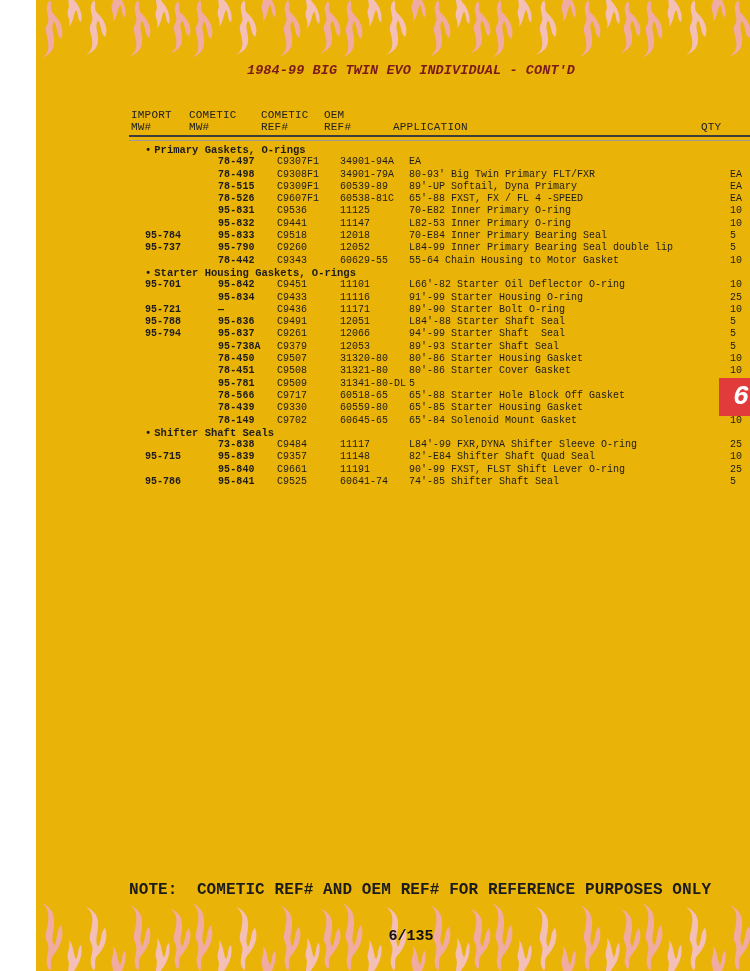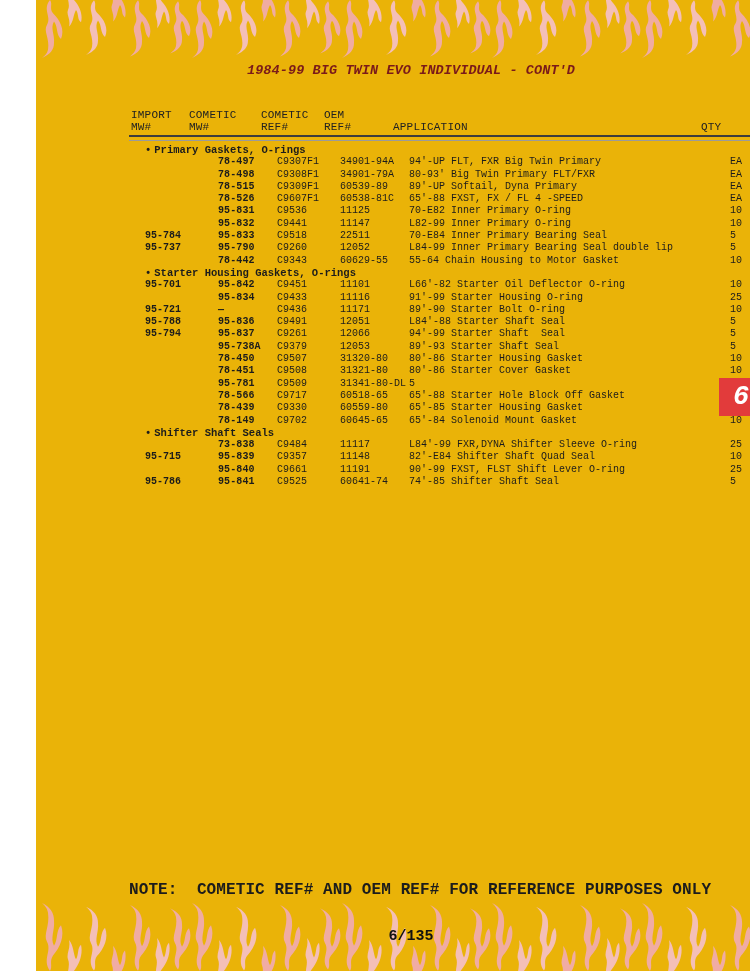--- a/index.html
+++ b/index.html
@@ -123,21 +123,20 @@
   </div>
   <div class="rule"></div>
 
   <div class="tbody">
       <div class="section-row"><span class="bullet">•</span>Primary Gaskets, O-rings</div>
       <div class="trow">
         <span class="cell c-import"></span>
         <span class="cell c-mw">78-497</span>
         <span class="cell c-ref">C9307F1</span>
         <span class="cell c-oem">34901-94A</span>
-        <span class="cell c-app">94'-UP FLT, FXR Big Twin Primary</span>
         <span class="cell c-qty">EA</span>
       </div>
       <div class="trow">
         <span class="cell c-import"></span>
         <span class="cell c-mw">78-498</span>
         <span class="cell c-ref">C9308F1</span>
         <span class="cell c-oem">34901-79A</span>
         <span class="cell c-app">80-93' Big Twin Primary FLT/FXR</span>
         <span class="cell c-qty">EA</span>
       </div>
@@ -163,28 +162,28 @@
         <span class="cell c-ref">C9536</span>
         <span class="cell c-oem">11125</span>
         <span class="cell c-app">70-E82 Inner Primary O-ring</span>
         <span class="cell c-qty">10</span>
       </div>
       <div class="trow">
         <span class="cell c-import"></span>
         <span class="cell c-mw">95-832</span>
         <span class="cell c-ref">C9441</span>
         <span class="cell c-oem">11147</span>
-        <span class="cell c-app">L82-99 Inner Primary O-ring</span>
+        <span class="cell c-app">L82-53 Inner Primary O-ring</span>
         <span class="cell c-qty">10</span>
       </div>
       <div class="trow">
         <span class="cell c-import">95-784</span>
         <span class="cell c-mw">95-833</span>
         <span class="cell c-ref">C9518</span>
-        <span class="cell c-oem">22511</span>
+        <span class="cell c-oem">12018</span>
         <span class="cell c-app">70-E84 Inner Primary Bearing Seal</span>
         <span class="cell c-qty">5</span>
       </div>
       <div class="trow">
         <span class="cell c-import">95-737</span>
         <span class="cell c-mw">95-790</span>
         <span class="cell c-ref">C9260</span>
         <span class="cell c-oem">12052</span>
         <span class="cell c-app">L84-99 Inner Primary Bearing Seal double lip</span>
         <span class="cell c-qty">5</span>

